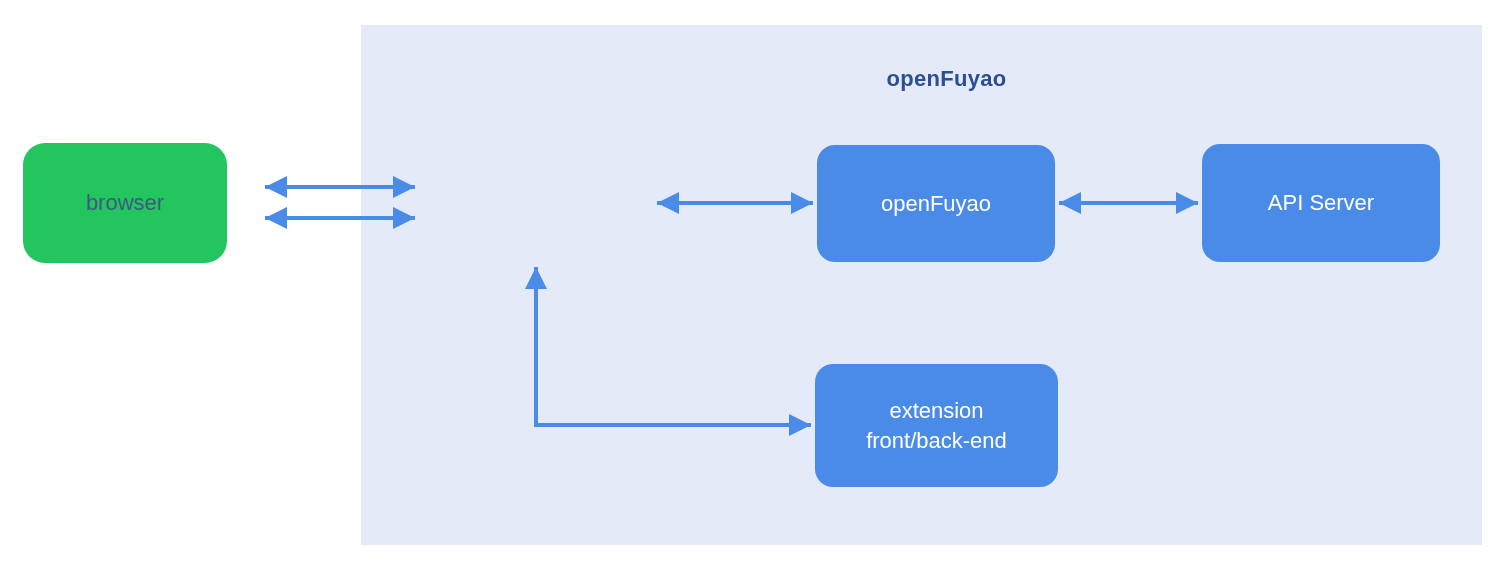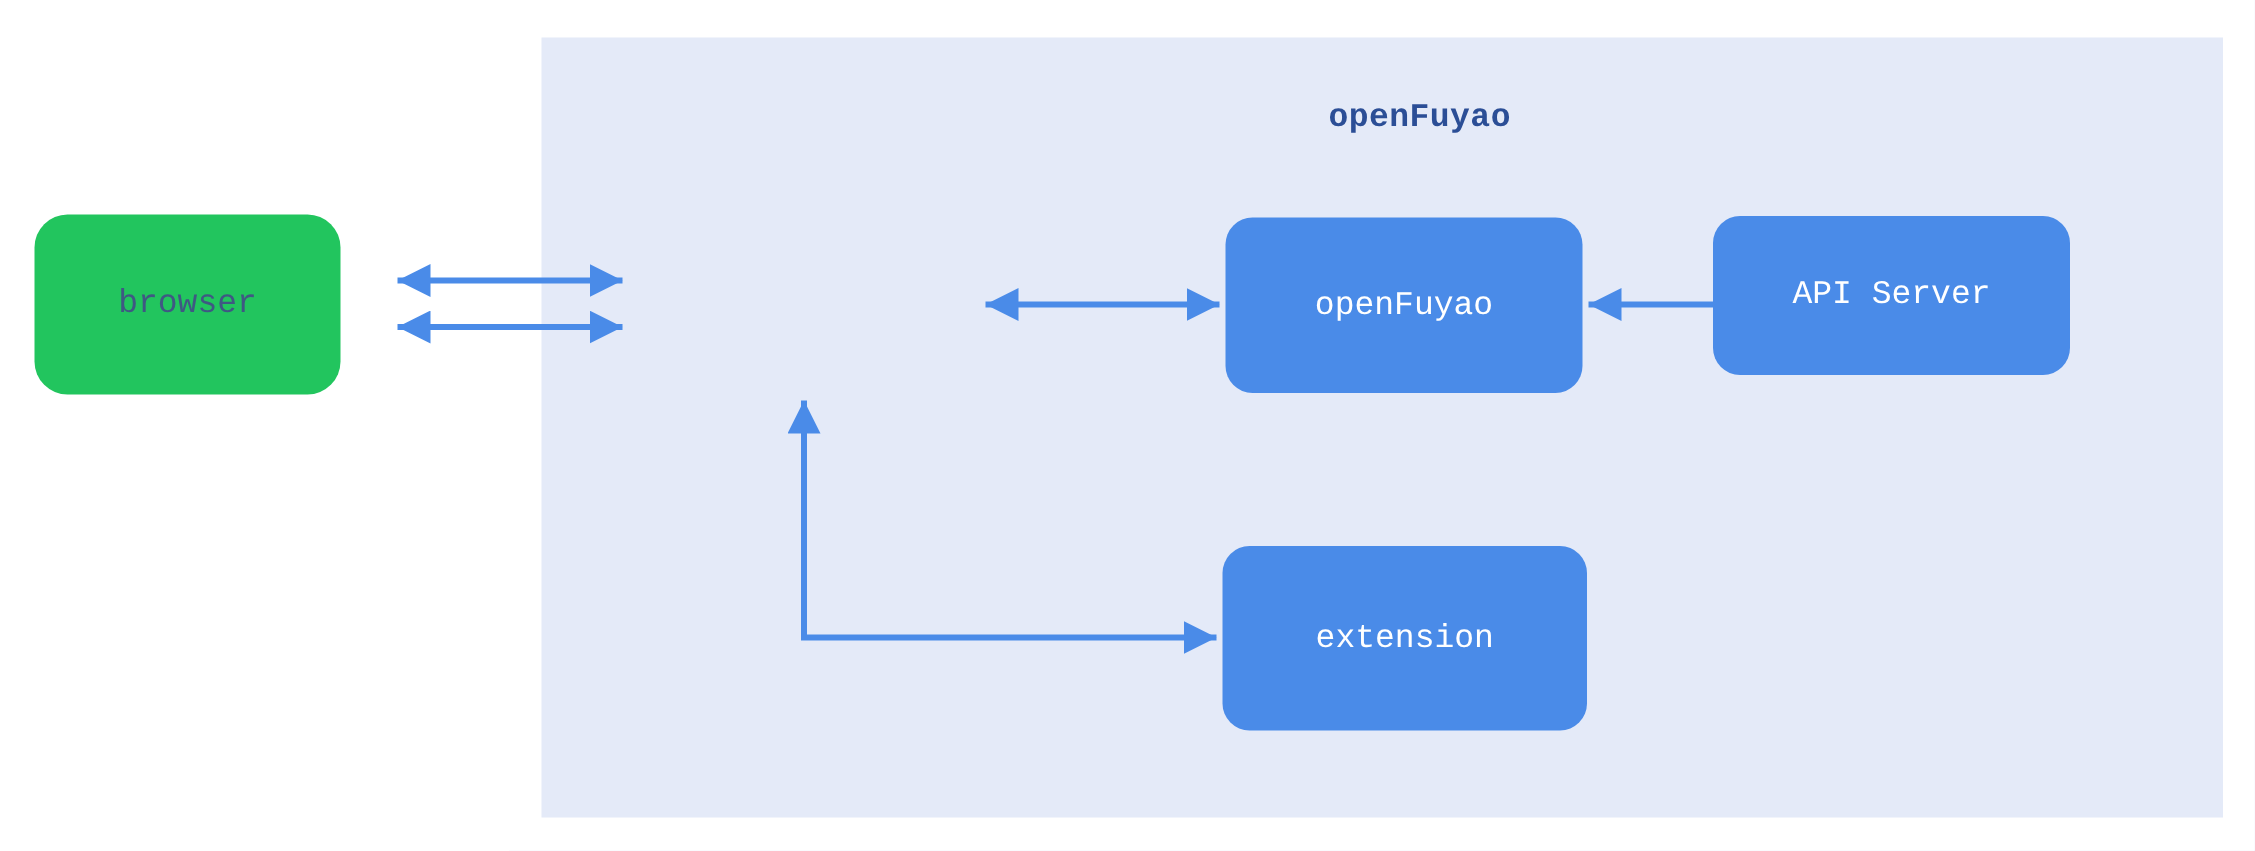--- a/index.html
+++ b/index.html
@@ -5,21 +5,21 @@
   html, body {
     margin: 0;
     padding: 0;
     background: #ffffff;
   }
   .canvas {
     position: relative;
     width: 1503px;
     height: 567px;
     background: #ffffff;
-    font-family: Liberation Mono, monospace;
+    font-family: Liberation Sans, sans-serif;
     overflow: hidden;
   }
   .region {
     position: absolute;
     left: 361px;
     top: 25px;
     width: 1121px;
     height: 520px;
     background: #e4eaf8;
   }
@@ -54,21 +54,21 @@
     left: 23px;
     top: 143px;
     width: 204px;
     height: 120px;
     background: #22c55e;
     color: #3f5883;
     border-radius: 22px;
   }
   .node-ingress   { left: 418px;  top: 145px; width: 235px; height: 117px; }
   .node-console   { left: 817px;  top: 145px; width: 238px; height: 117px; }
-  .node-api       { left: 1142px; top: 144px; width: 238px; height: 106px; }
+  .node-api       { left: 1202px; top: 144px; width: 238px; height: 118px; }
   .node-extension { left: 815px;  top: 364px; width: 243px; height: 123px; }
   .arrow-layer {
     position: absolute;
     left: 0;
     top: 0;
     width: 1503px;
     height: 567px;
     pointer-events: none;
   }
 </style>
@@ -105,15 +105,16 @@
   <div class="node node-blue node-console">
     <span>openFuyao</span>
   </div>
 
   <div class="node node-blue node-api">
     <span>API Server</span>
   </div>
 
   <div class="node node-blue node-extension">
     <span>extension</span>
+    <span>front/back-end</span>
   </div>
 
 </div>
 
 </body></html>

